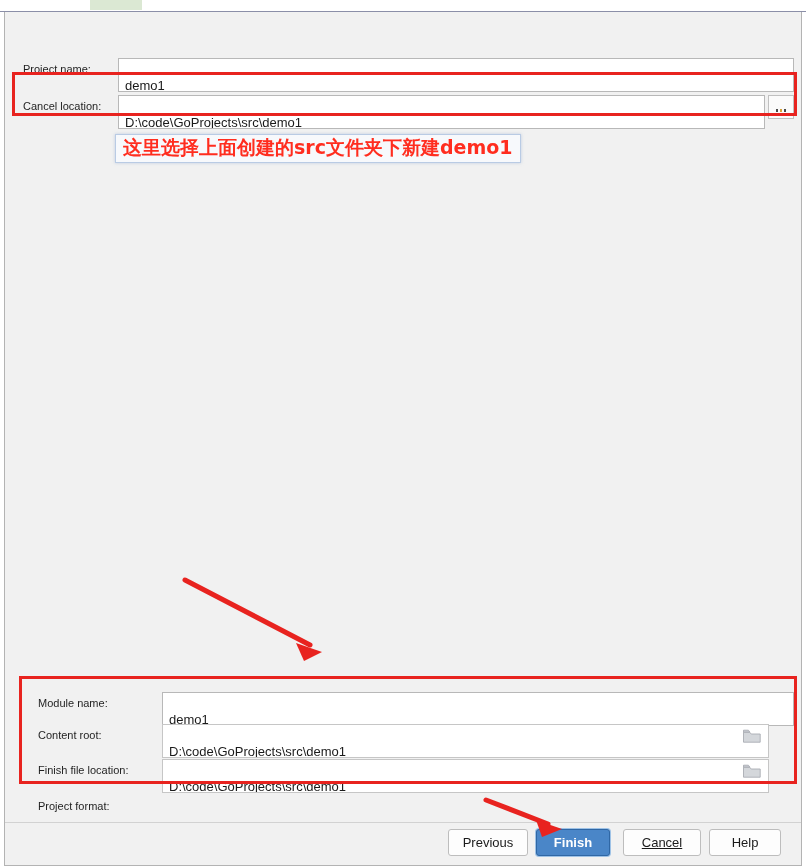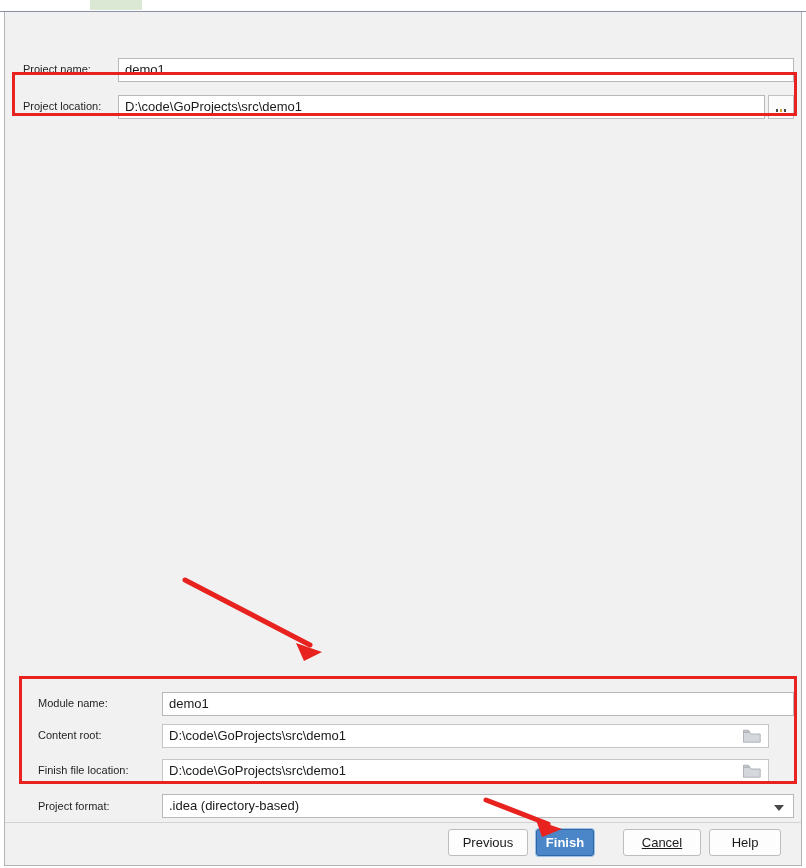--- a/index.html
+++ b/index.html
@@ -117,21 +117,21 @@
     white-space: nowrap;
     font-family: "Liberation Sans", "DejaVu Sans", sans-serif;
   }
   .field {
     position: absolute;
     background: #ffffff;
     border: 1px solid #b8b8b8;
     box-sizing: border-box;
     font-size: 13px;
     color: #1a1a1a;
-    padding: 0 6px;
+    padding: 16px 6px;
     line-height: 22px;
     height: 24px;
     white-space: nowrap;
     overflow: hidden;
     font-family: "Liberation Sans", "DejaVu Sans", sans-serif;
   }
   .field.readonlyish {
     background: #ffffff;
     border-color: #c6c6c6;
   }
@@ -283,58 +283,55 @@
 <div class="backdrop"></div>
 <div class="backdrop-green"></div>
 <div class="backdrop-line"></div>
 
 <div class="dialog">
 
 
   <div class="lbl" style="left:18px; top:51px;">Project name:</div>
   <div class="field" style="left:113px; top:46px; width:676px;">demo1</div>
 
-  <div class="lbl" style="left:18px; top:88px;">Project location:</div>
+  <div class="lbl" style="left:18px; top:88px;">Cancel location:</div>
   <div class="field" style="left:113px; top:83px; width:647px;">D:\code\GoProjects\src\demo1</div>
   <div class="browse-btn" style="left:763px; top:83px;">
     <span class="dots">
         <i></i>
         <i></i>
         <i></i>
       </span>
   </div>
 
+  <div class="annotation">这里选择上面创建的src文件夹下新建demo1</div>
 
 
   <div class="lbl" style="left:33px; top:685px;">Module name:</div>
   <div class="field" style="left:157px; top:680px; width:632px;">demo1</div>
 
   <div class="lbl" style="left:33px; top:717px;">Content root:</div>
   <div class="field readonlyish" style="left:157px; top:712px; width:607px;">D:\code\GoProjects\src\demo1</div>
   <svg class="folder-ico" style="left:738px; top:717px;" viewBox="0 0 18 14">
     <path d="M0.5 3.2 L0.5 13.2 L17.2 13.2 L17.2 5.0 L8.2 5.0 L6.6 3.2 Z" fill="#d4d7db" stroke="#a9adb3" stroke-width="0.9"></path>
     <path d="M0.5 3.2 L0.5 1.2 L5.4 1.2 L6.9 3.2 Z" fill="#c7cad0" stroke="#a9adb3" stroke-width="0.9"></path>
   </svg>
 
   <div class="lbl" style="left:33px; top:752px;">Finish file location:</div>
   <div class="field readonlyish" style="left:157px; top:747px; width:607px;">D:\code\GoProjects\src\demo1</div>
   <svg class="folder-ico" style="left:738px; top:752px;" viewBox="0 0 18 14">
     <path d="M0.5 3.2 L0.5 13.2 L17.2 13.2 L17.2 5.0 L8.2 5.0 L6.6 3.2 Z" fill="#d4d7db" stroke="#a9adb3" stroke-width="0.9"></path>
     <path d="M0.5 3.2 L0.5 1.2 L5.4 1.2 L6.9 3.2 Z" fill="#c7cad0" stroke="#a9adb3" stroke-width="0.9"></path>
   </svg>
 
   <div class="lbl" style="left:33px; top:788px;">Project format:</div>
-  <div class="select-field" style="left:157px; top:782px; width:632px;">
-    <span>.idea (directory-based)</span>
-    <span class="select-arrow"></span>
-  </div>
 
   <div class="footer-sep"></div>
   <div class="btn" style="left:443px; top:817px; width:80px;">Previous</div>
-  <div class="btn primary" style="left:531px; top:817px; width:58px;">Finish</div>
+  <div class="btn primary" style="left:531px; top:817px; width:74px;">Finish</div>
   <div class="btn" style="left:618px; top:817px; width:78px;text-decoration:underline;">Cancel</div>
   <div class="btn" style="left:704px; top:817px; width:72px;">Help</div>
 
 </div>
 
 <div class="red-box" style="left:12px; top:72px; width:785px; height:44px;"></div>
 <div class="red-box" style="left:19px; top:676px; width:778px; height:108px;"></div>
 
 <svg class="arrow-svg" style="left:170px; top:565px;" width="185" height="105">
   <line x1="15" y1="15" x2="140" y2="80" stroke="#e8231f" stroke-width="5" stroke-linecap="round"></line>

